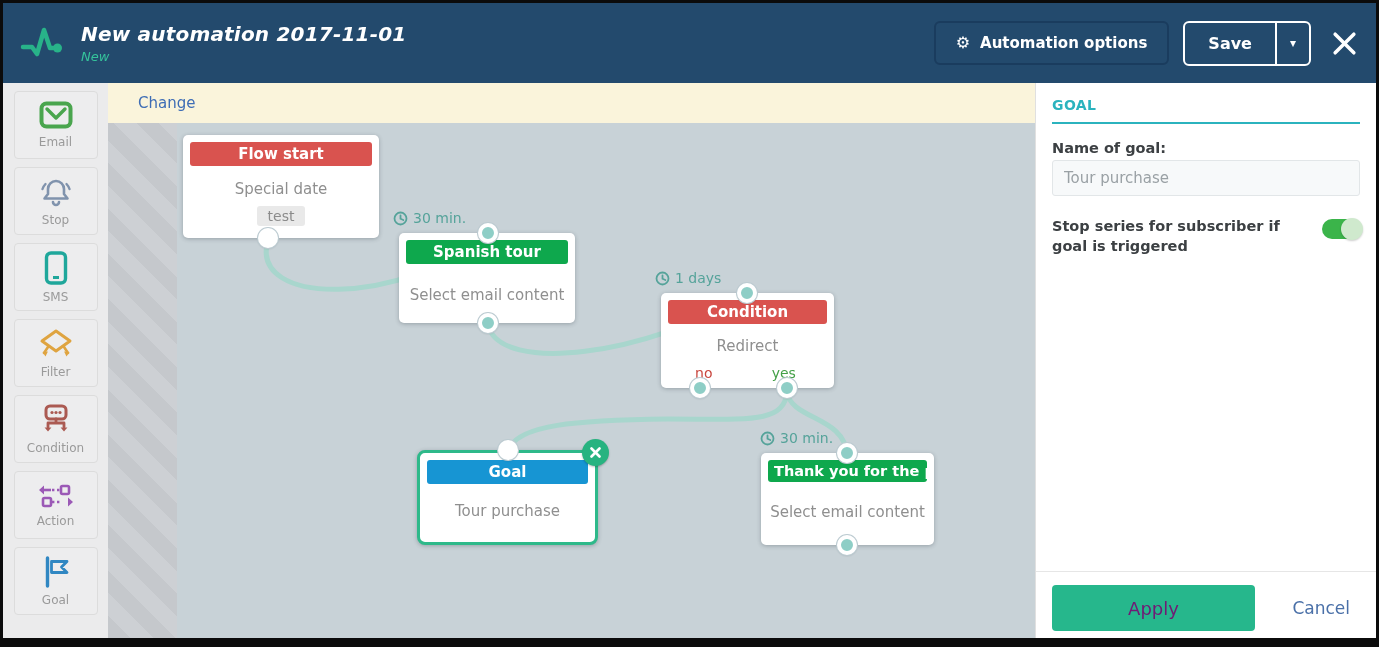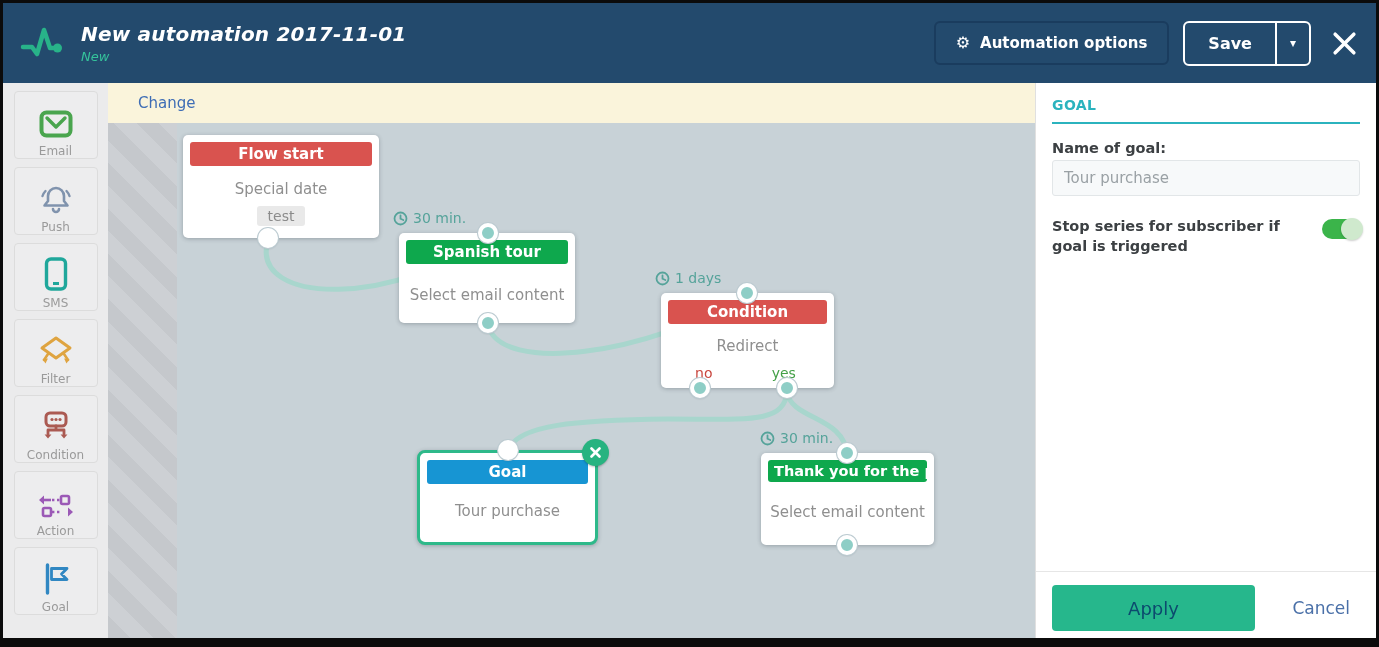--- a/index.html
+++ b/index.html
@@ -19,21 +19,21 @@
   .save-group { display:flex; border:2px solid #fff; border-radius:6px; overflow:hidden; margin-left:14px; }
   .btn-save { padding:11px 23px; color:#fff; font-weight:700; font-size:16px; cursor:pointer; }
   .btn-caret { padding:11px 13px; border-left:2px solid #fff; color:#fff; display:flex; align-items:center; cursor:pointer; font-size:12px; }
   .btn-close { margin-left:20px; cursor:pointer; display:flex; align-items:center; }
 
   
   .body-row { flex:1; display:flex; min-height:0; }
 
   
   .sidebar { width:105px; background:#ebebec; padding-top:8px; flex-shrink:0; overflow:hidden; }
-  .side-item { width:84px; height:68px; margin:0 auto 8px; background:#ededee; border:1px solid #dcdcdc; border-radius:4px; display:flex; flex-direction:column; align-items:center; justify-content:flex-end; gap:5px; cursor:pointer; }
+  .side-item { width:84px; height:68px; margin:0 auto 8px; background:#ededee; border:1px solid #dcdcdc; border-radius:4px; display:flex; flex-direction:column; align-items:center; justify-content:center; gap:5px; cursor:pointer; }
   .side-label { font-size:12px; color:#9a9a9a; }
 
   
   .main-col { flex:1; display:flex; flex-direction:column; min-width:0; }
   .banner { height:40px; background:#faf4db; display:flex; align-items:center; padding:0 24px; font-size:15px; color:#5c5a50; flex-shrink:0; white-space:nowrap; }
   .banner a { color:#3e6db5; text-decoration:none; margin-left:6px; cursor:pointer;text-align:right; }
 
   .canvas { position:relative; flex:1; background:#c8d2d7; overflow:hidden; }
   .stripes { position:absolute; left:0; top:0; bottom:0; width:69px;
     background:repeating-linear-gradient(45deg,#c5c8cc 0 16px,#cdd0d4 16px 32px); }
@@ -62,21 +62,21 @@
   
   .panel { width:341px; background:#fff; border-left:1px solid #e0e0e0; display:flex; flex-direction:column; padding:14px 16px 0; flex-shrink:0; }
   .panel-head { color:#2bb3be; font-weight:700; font-size:14px; letter-spacing:.4px; padding-bottom:9px; border-bottom:2px solid #2bb3be; margin-bottom:16px; }
   .field-label { font-weight:700; color:#3c4043; font-size:14.5px; margin-bottom:4px; }
   .goal-input { width:100%; height:36px; background:#f7f9fa; border:1px solid #e2e6e8; border-radius:3px; padding:0 11px; font-size:15px; color:#9aa1a5; font-family:inherit; outline:none; }
   .toggle-row { display:flex; margin-top:21px; gap:10px; }
   .toggle-label { flex:1; font-weight:700; color:#3c4043; font-size:14.5px; line-height:1.35; }
   .toggle { position:relative; width:38px; height:20px; border-radius:10px; background:#3bb44a; flex-shrink:0; margin-top:2px; cursor:pointer; }
   .toggle-knob { position:absolute; right:-3px; top:-1px; width:22px; height:22px; border-radius:50%; background:#cfe9cd; box-shadow:0 1px 2px rgba(0,0,0,.2); }
   .panel-footer { margin:auto -16px 0; border-top:1px solid #e6e6e6; padding:13px 16px 7px; display:flex; align-items:center; }
-  .btn-apply { width:203px; height:46px; background:#26b78c; color:#0c4a6e; font-size:18px; border:none; border-radius:4px; cursor:pointer; font-family:inherit; }
+  .btn-apply { width:203px; height:46px; background:#26b78c; color:#701a75; font-size:18px; border:none; border-radius:4px; cursor:pointer; font-family:inherit; }
   .btn-cancel { margin-left:auto; margin-right:10px; color:#4a70a8; font-size:17px; cursor:pointer; text-decoration:none; }
 </style>
 </head>
 <body>
 
 <div class="screen">
   <div class="app">
 
     <div class="header">
       <div class="logo">
@@ -119,21 +119,21 @@
           </svg>
           <span class="side-label">Email</span>
         </div>
         <div class="side-item">
           <svg width="38" height="32" viewBox="0 0 38 32">
             <path d="M19,5 a8,8 0 0 1 8,8 v5 l3.5,4.5 h-23 l3.5,-4.5 v-5 a8,8 0 0 1 8,-8 z" fill="none" stroke="#8093ad" stroke-width="2.6" stroke-linejoin="round"></path>
             <path d="M16,26 a3,3 0 0 0 6,0" fill="none" stroke="#8093ad" stroke-width="2.6" stroke-linecap="round"></path>
             <path d="M8.5,8 a13,13 0 0 0 -3,5" fill="none" stroke="#8093ad" stroke-width="2.4" stroke-linecap="round"></path>
             <path d="M29.5,8 a13,13 0 0 1 3,5" fill="none" stroke="#8093ad" stroke-width="2.4" stroke-linecap="round"></path>
           </svg>
-          <span class="side-label">Push</span>
+          <span class="side-label">Stop</span>
         </div>
         <div class="side-item">
           <svg width="24" height="34" viewBox="0 0 24 34">
             <rect x="2.5" y="2" width="19" height="30" rx="4.5" fill="none" stroke="#1fa79b" stroke-width="3.4"></rect>
             <line x1="9" y1="26.5" x2="15" y2="26.5" stroke="#1fa79b" stroke-width="3"></line>
           </svg>
           <span class="side-label">SMS</span>
         </div>
         <div class="side-item">
           <svg width="38" height="32" viewBox="0 0 38 32">

